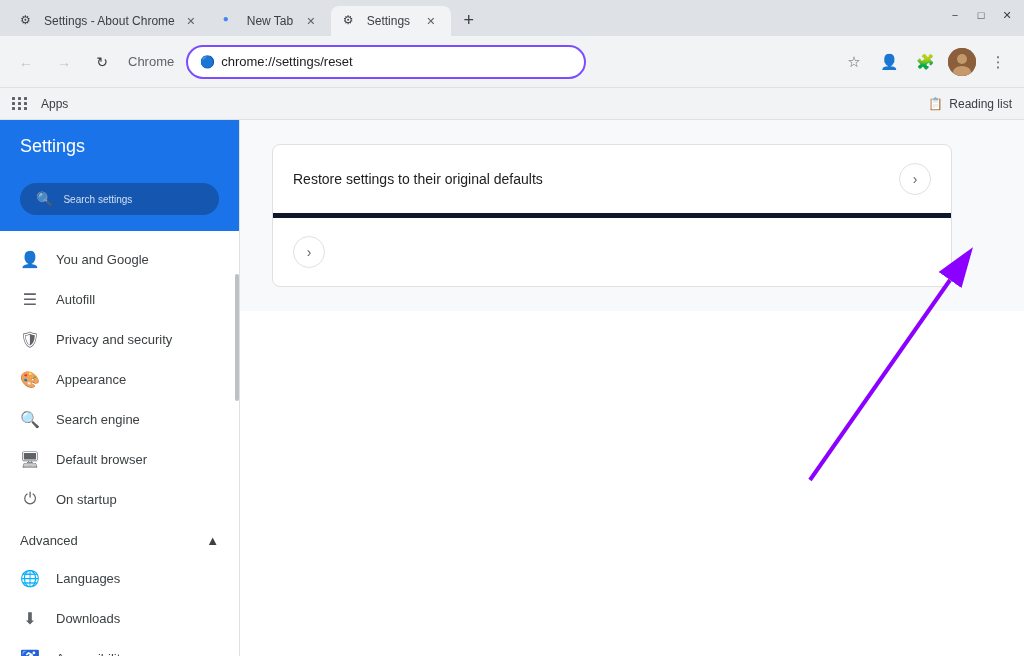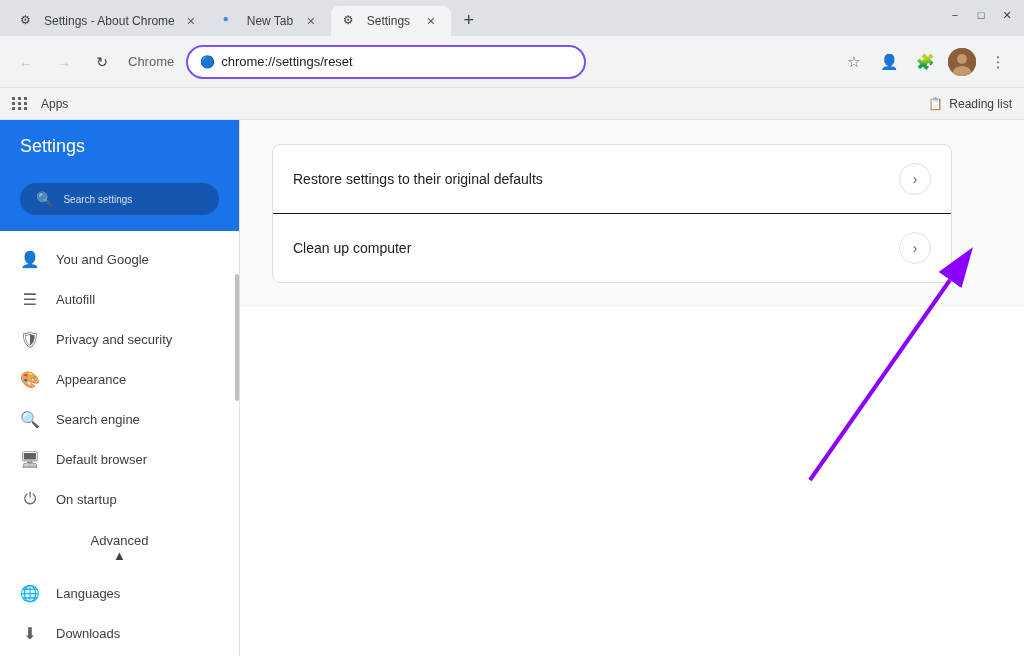--- a/index.html
+++ b/index.html
@@ -256,27 +256,26 @@
       justify-content: center;
       color: #5f6368;
       font-size: 16px;
       flex-shrink: 0;
     }
 
     .section-header {
       display: flex;
       align-items: center;
       justify-content: space-between;
-      padding: 10px 28px;
+      padding: 10px 20px;
       cursor: pointer;
       font-size: 13px;
       color: #3c4043;
       font-weight: 500;
       margin-top: 4px;
-      flex-direction: column;
     }
 
     
     .content-area {
       flex: 1;
       padding: 24px 32px;
       overflow-y: auto;
       background: #f8f9fa;
     }
     .content-area::-webkit-scrollbar { width: 6px; }
@@ -294,21 +293,21 @@
       border: 1px solid #e0e0e0;
       border-radius: 8px;
       overflow: hidden;
       max-width: 680px;
     }
     .settings-row {
       display: flex;
       align-items: center;
       padding: 18px 20px;
       cursor: pointer;
-      border-bottom: 1px solid #0f172a;
+      border-bottom: 5px solid #0f172a;
     }
     .settings-row:last-child { border-bottom: none; }
     .settings-row-text {
       flex: 1;
       font-size: 14px;
       color: #202124;
     }
     .settings-row-arrow {
       width: 32px;
       height: 32px;
@@ -513,21 +512,20 @@
     <div class="content-area">
 
       <div class="settings-card">
         <div class="settings-row">
           <span class="settings-row-text">Restore settings to their original defaults</span>
           <div class="settings-row-arrow">
             <span>›</span>
           </div>
         </div>
         <div class="settings-row">
-          <span class="settings-row-text">Clean up computer</span>
           <div class="settings-row-arrow">
             <span>›</span>
           </div>
         </div>
       </div>
     </div>
 
     <svg class="arrow-svg" width="260" height="280" viewBox="0 0 260 280">
       <defs>
         <marker id="arrowhead" markerWidth="10" markerHeight="7" refX="0" refY="3.5" orient="auto">

